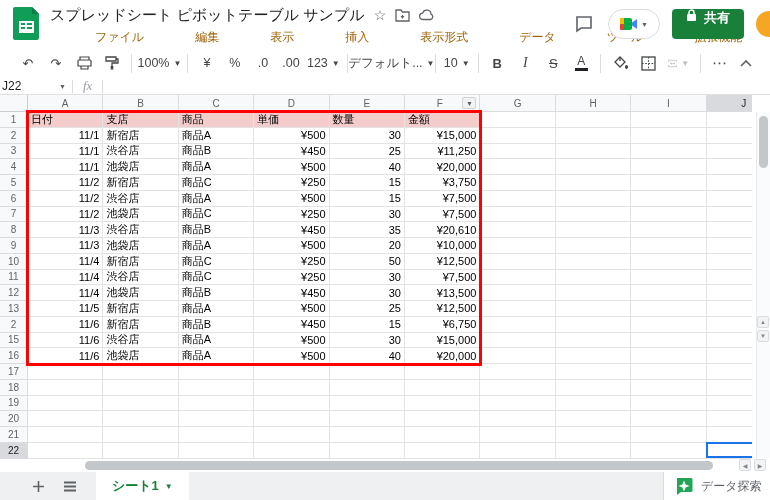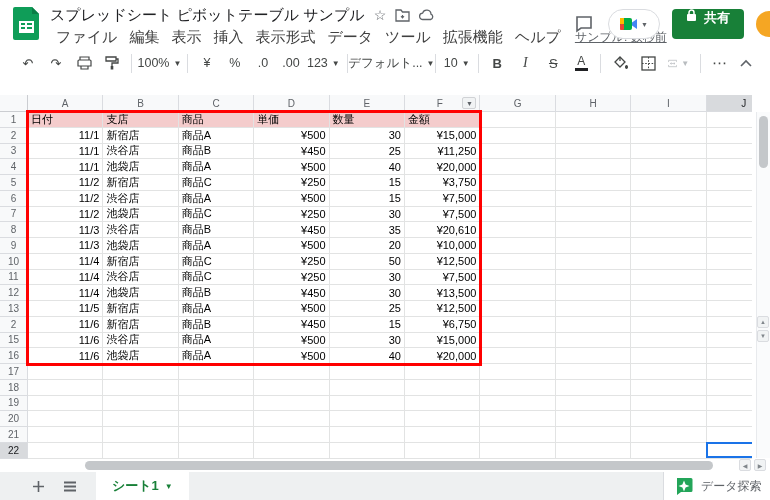--- a/index.html
+++ b/index.html
@@ -8,21 +8,21 @@
   .app { position:relative; width:770px; height:500px; }
 
   
   .topbar { position:absolute; top:0; left:0; width:770px; height:48px; background:#fff; overflow:hidden; }
   .logo { position:absolute; left:13px; top:7px; width:28px; height:34px; }
   .title-block { position:absolute; left:50px; top:4px; }
   .title-row { display:flex; align-items:center; height:22px; gap:9px; }
   .doc-title { font-size:15px; color:#202124; white-space:nowrap; }
   .title-icon { color:#5f6368; font-size:14px; line-height:1; display:flex; align-items:center; }
   .menu-row { display:flex; align-items:center; height:20px; margin-top:1px; }
-  .menu-item { font-size:15px; color:#404040; padding:1px 6px; border-radius:3px; cursor:pointer; white-space:nowrap; }
+  .menu-item { font-size:12px; color:#a16207; padding:1px 6px; border-radius:3px; cursor:pointer; white-space:nowrap;margin-left:39px; }
   .last-edit { font-size:12px; color:#5f6368; text-decoration:underline; margin-left:8px; white-space:nowrap; }
   .top-actions { position:absolute; right:0; top:0; height:48px; display:flex; align-items:center; gap:12px; padding-right:2px; }
   .comment-btn { width:24px; height:24px; display:flex; align-items:center; justify-content:center; }
   .meet-pill { width:52px; height:30px; border:1px solid #dadce0; border-radius:16px; display:flex; align-items:center; justify-content:center; gap:3px; background:#fff; }
   .share-btn { height:30px; background:#188038; color:#fff; border:none; border-radius:4px;
     display:flex; align-items:flex-start; gap:7px; padding:0 14px; font-size:13px; font-weight:bold;
     font-family:"Liberation Sans", sans-serif; }
   .avatar { width:26px; height:26px; border-radius:50%; background:#f5a623; margin-right:-14px; }
 
   
@@ -229,20 +229,30 @@
     </div>
     <div class="tb-sep"></div>
     <div class="tb more-dots">⋯</div>
     <div class="tb tb-collapse">
       <svg width="12" height="8" viewBox="0 0 12 8">
           <path d="M1 7 L6 2 L11 7" fill="none" stroke="#5f6368" stroke-width="1.6"></path>
         </svg>
     </div>
   </div>
 
+  <div class="formula-bar">
+    <div class="name-box">
+      <span class="ref">J22</span>
+      <span class="caret" style="font-size:7px;color:#5f6368">▼</span>
+    </div>
+    <div class="fx-sep"></div>
+    <span class="fx-label">fx</span>
+    <div class="fx-sep"></div>
+    <div style="flex:1;height:100%"></div>
+  </div>
 
   <div class="grid" id="grid">
       <div class="corner"></div>
       <div class="colhead" style="left: 28px; top: 0px; width: 75.4px; height: 17px;">A</div>
       <div class="colhead" style="left: 103.4px; top: 0px; width: 75.4px; height: 17px;">B</div>
       <div class="colhead" style="left: 178.8px; top: 0px; width: 75.4px; height: 17px;">C</div>
       <div class="colhead" style="left: 254.2px; top: 0px; width: 75.4px; height: 17px;">D</div>
       <div class="colhead" style="left: 329.6px; top: 0px; width: 75.4px; height: 17px;">E</div>
       <div class="colhead" style="left: 405px; top: 0px; width: 75.4px; height: 17px; justify-content: flex-start; padding-left: 31.7px;">F<div class="col-dropdown">▼</div></div>
       <div class="colhead" style="left: 480.4px; top: 0px; width: 75.4px; height: 17px;">G</div>

